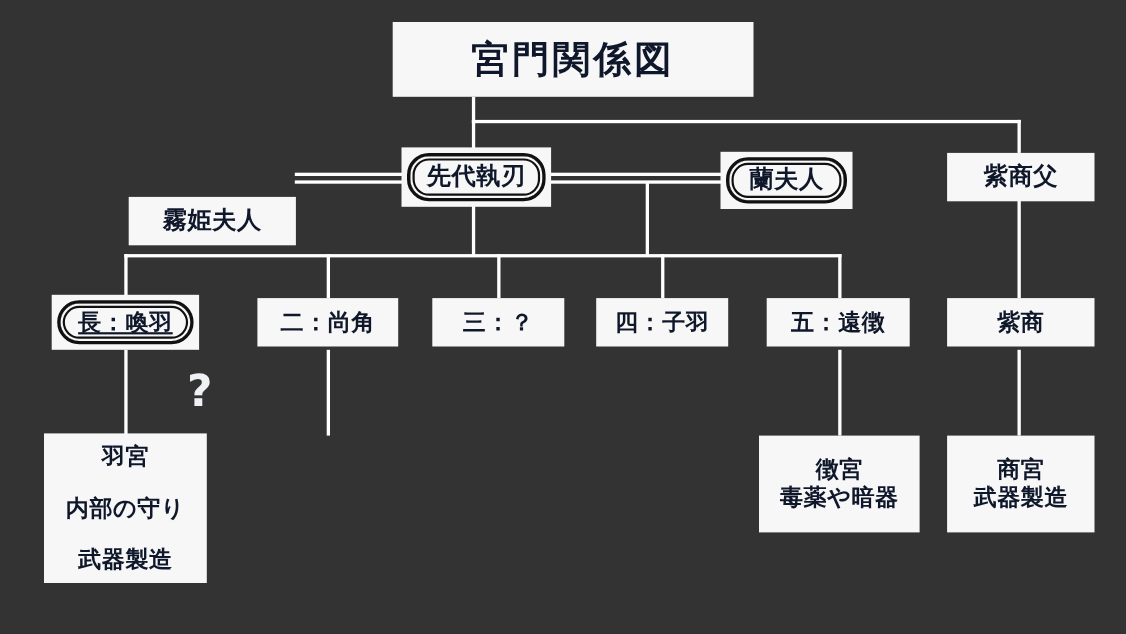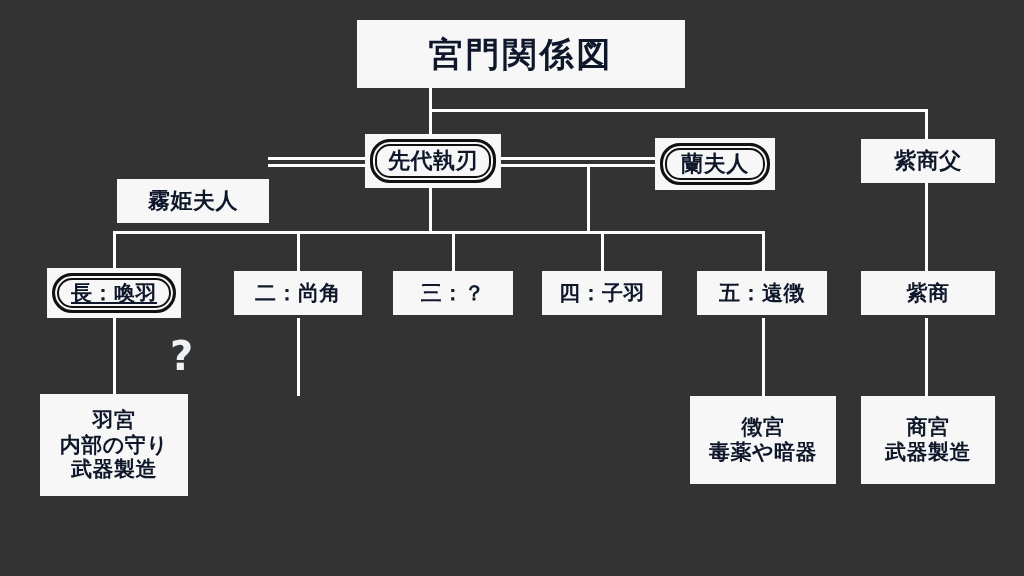--- a/index.html
+++ b/index.html
@@ -168,21 +168,21 @@
   </div>
 
   <div class="node" style="left:697px; top:271px; width:130px; height:44px; font-size:21px;">
     <span class="line">五：遠徴</span>
   </div>
 
   <div class="node" style="left:861px; top:271px; width:134px; height:44px; font-size:21px;">
     <span class="line">紫商</span>
   </div>
 
-  <div class="node" style="left:40px; top:394px; width:148px; height:102px; font-size:21px;">
+  <div class="node" style="left:40px; top:394px; width:148px; height:136px; font-size:21px;gap:22px;">
     <span class="line">羽宮</span>
     <span class="line">内部の守り</span>
     <span class="line">武器製造</span>
   </div>
 
 
   <div class="node" style="left:690px; top:396px; width:146px; height:88px; font-size:21px;">
     <span class="line">徴宮</span>
     <span class="line">毒薬や暗器</span>
   </div>

